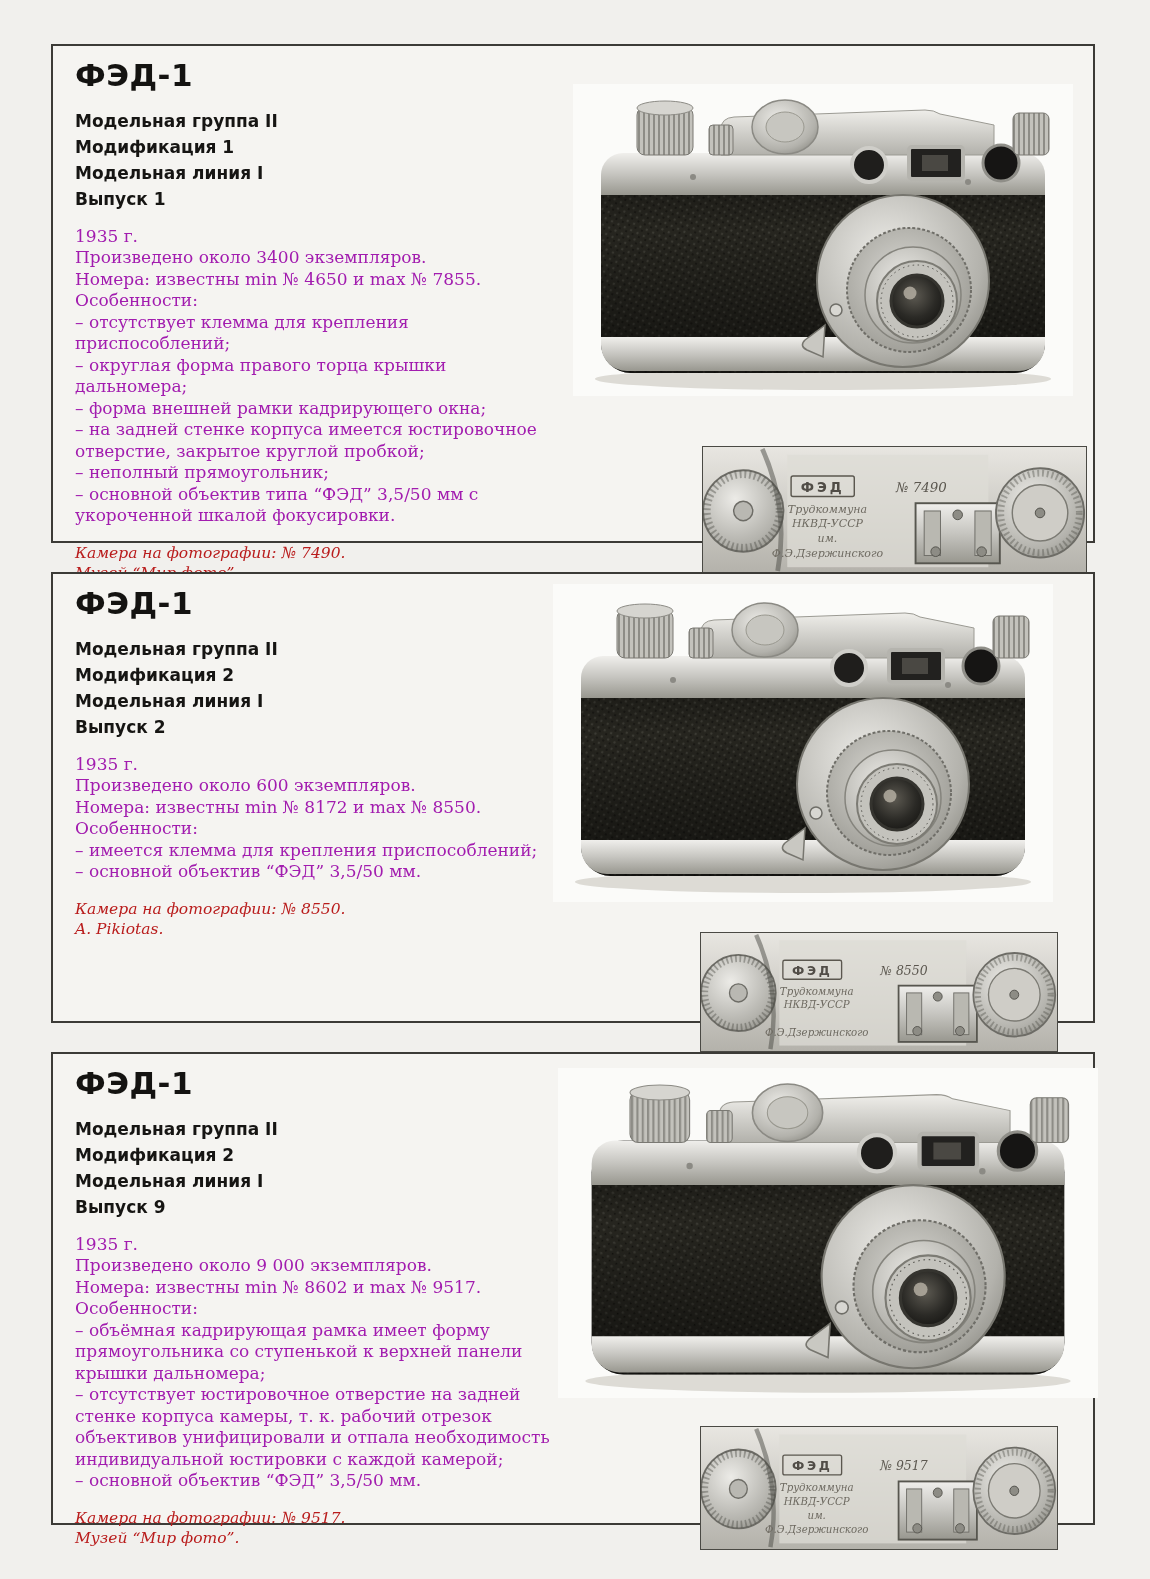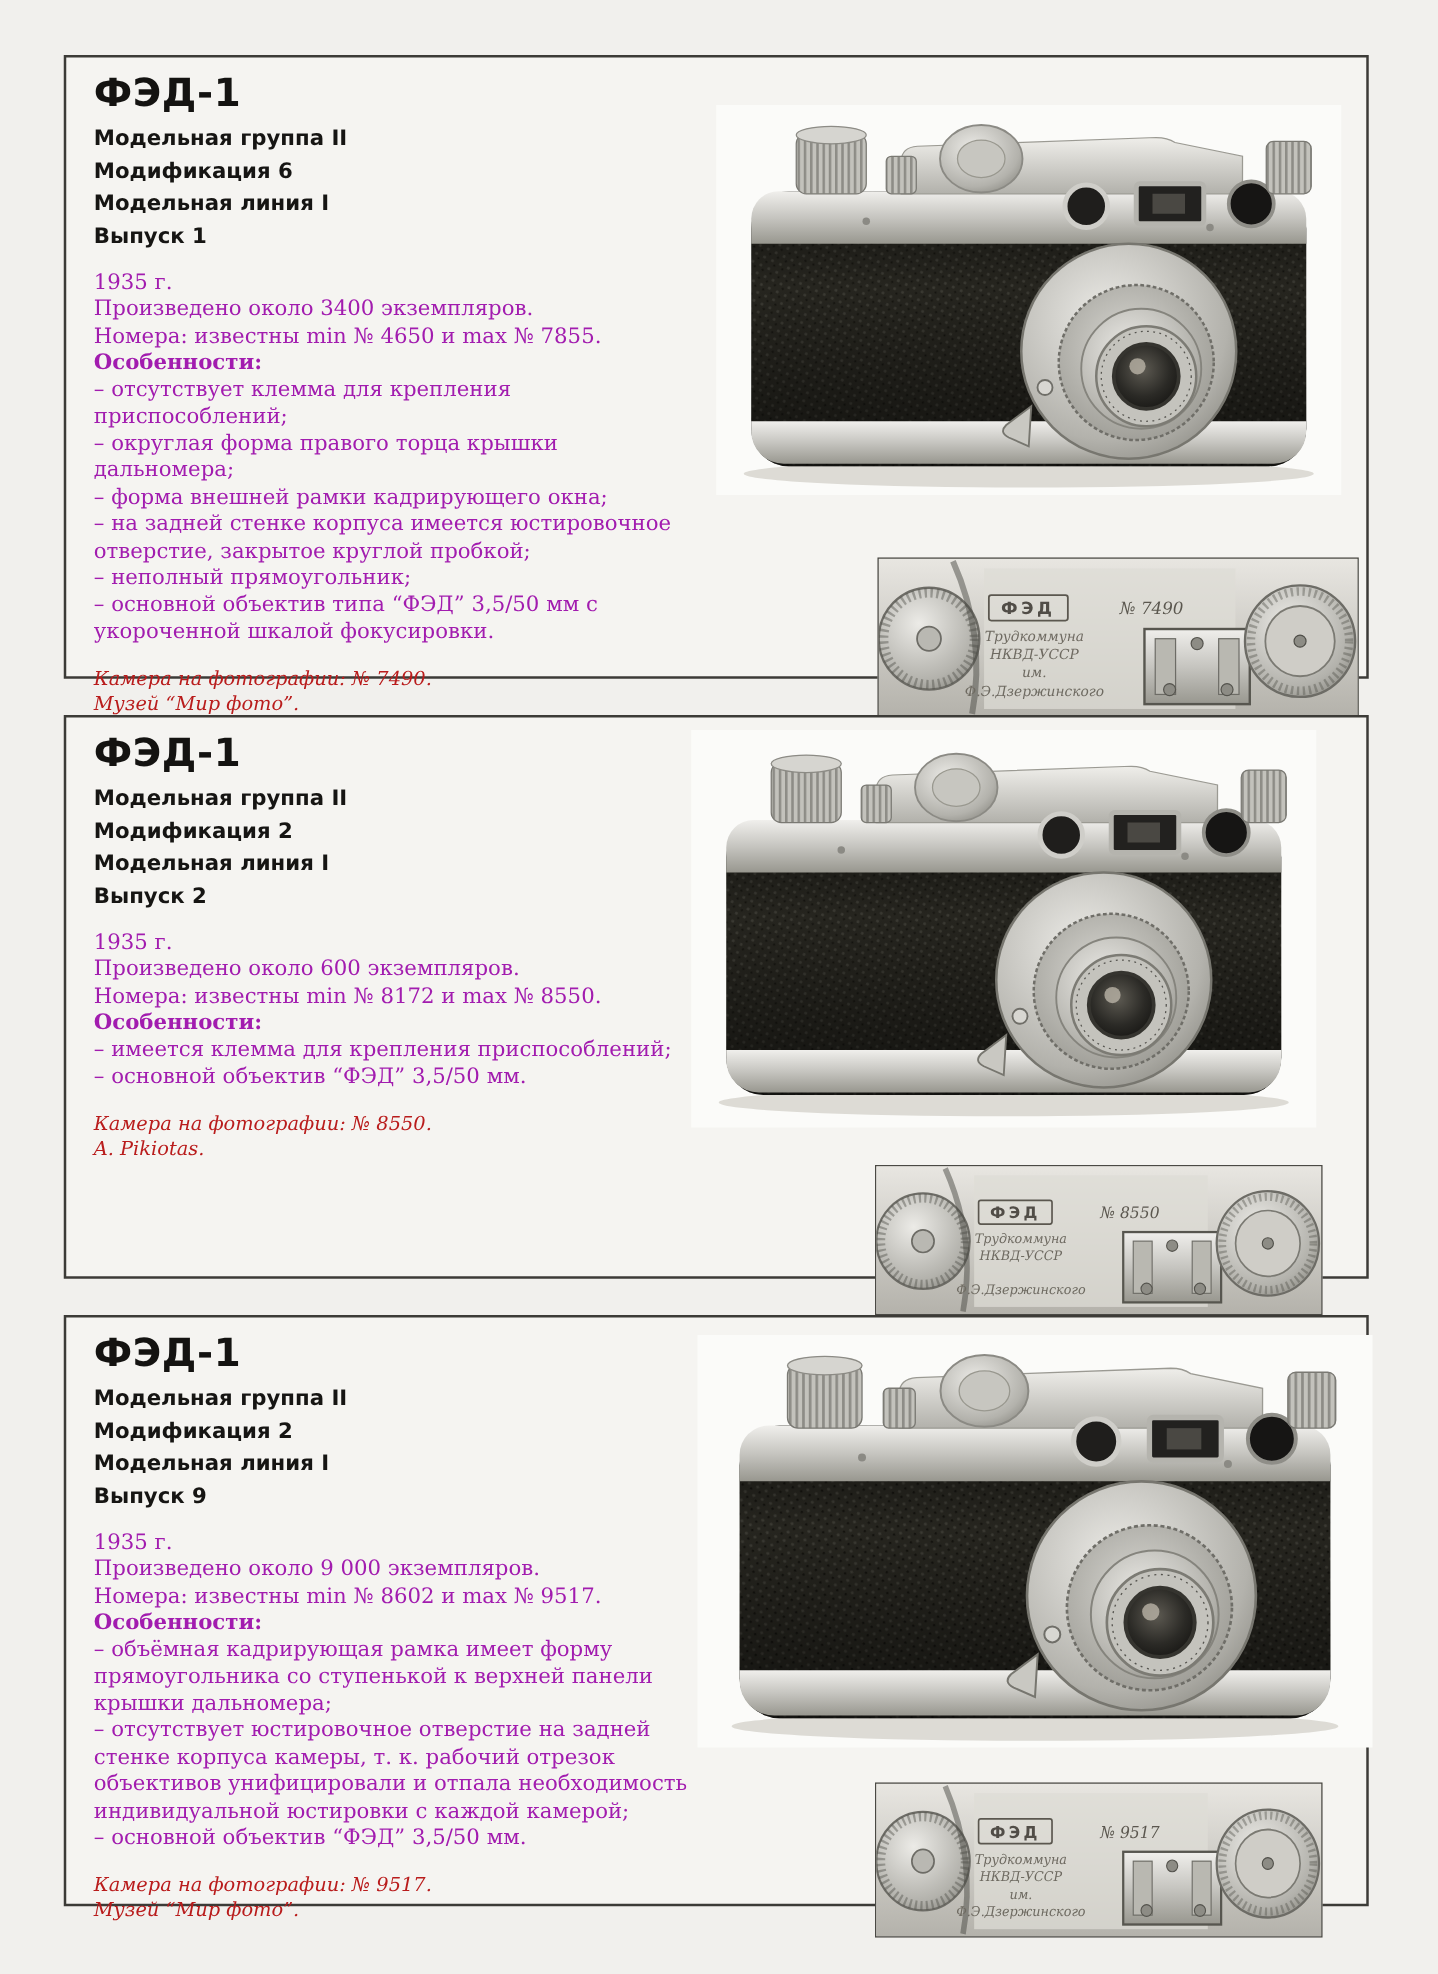--- a/index.html
+++ b/index.html
@@ -20,25 +20,25 @@
   #panel1{top:44px;height:499px;}
   #panel2{top:572px;height:451px;}
   #panel3{top:1052px;height:473px;}
 
   .text-col{position:absolute;left:22px;top:13px;width:478px;}
   .title{
     margin:0;
     font:bold 31px/1.05 "DejaVu Sans", sans-serif;
     letter-spacing:.5px;color:#141311;
   }
-  .meta{margin-top:6px;}
+  .meta{margin-top:16px;}
   .meta p{margin:0;font:bold 17px/26px "DejaVu Sans", sans-serif;color:#161513;}
   .body{margin-top:14px;}
   .body p{margin:0;font:17px/21.5px "DejaVu Serif", serif;color:#a21caf;}
-  .body p.features-heading{font-weight:bold;}
+  .body p.features-heading{font-weight:normal;}
   .caption{margin-top:16px;}
   .caption p{margin:0;font:italic 15.5px/20px "DejaVu Serif", serif;color:#b91c1c;}
 
   .main-photo{position:absolute;background:#fbfbf9;}
   .main-photo svg{width:100%;height:100%;display:block;}
   #panel1 .main-photo{left:520px;top:38px;width:500px;height:312px;}
   #panel2 .main-photo{left:500px;top:10px;width:500px;height:318px;}
   #panel3 .main-photo{left:505px;top:14px;width:540px;height:330px;}
 
   .detail-photo{
@@ -157,21 +157,21 @@
   </defs>
 </svg>
 
 <div class="page">
 
   <section class="panel" id="panel1">
     <div class="text-col">
       <h1 class="title">ФЭД-1</h1>
       <div class="meta">
         <p>Модельная группа II</p>
-        <p>Модификация 6</p>
+        <p>Модификация 1</p>
         <p>Модельная линия I</p>
         <p>Выпуск 1</p>
       </div>
       <div class="body">
         <p>1935 г.</p>
         <p>Произведено около 3400 экземпляров.</p>
         <p>Номера: известны min № 4650 и max № 7855.</p>
         <p class="features-heading">Особенности:</p>
         <p>– отсутствует клемма для крепления приспособлений;</p>
         <p>– округлая форма правого торца крышки дальномера;</p>

